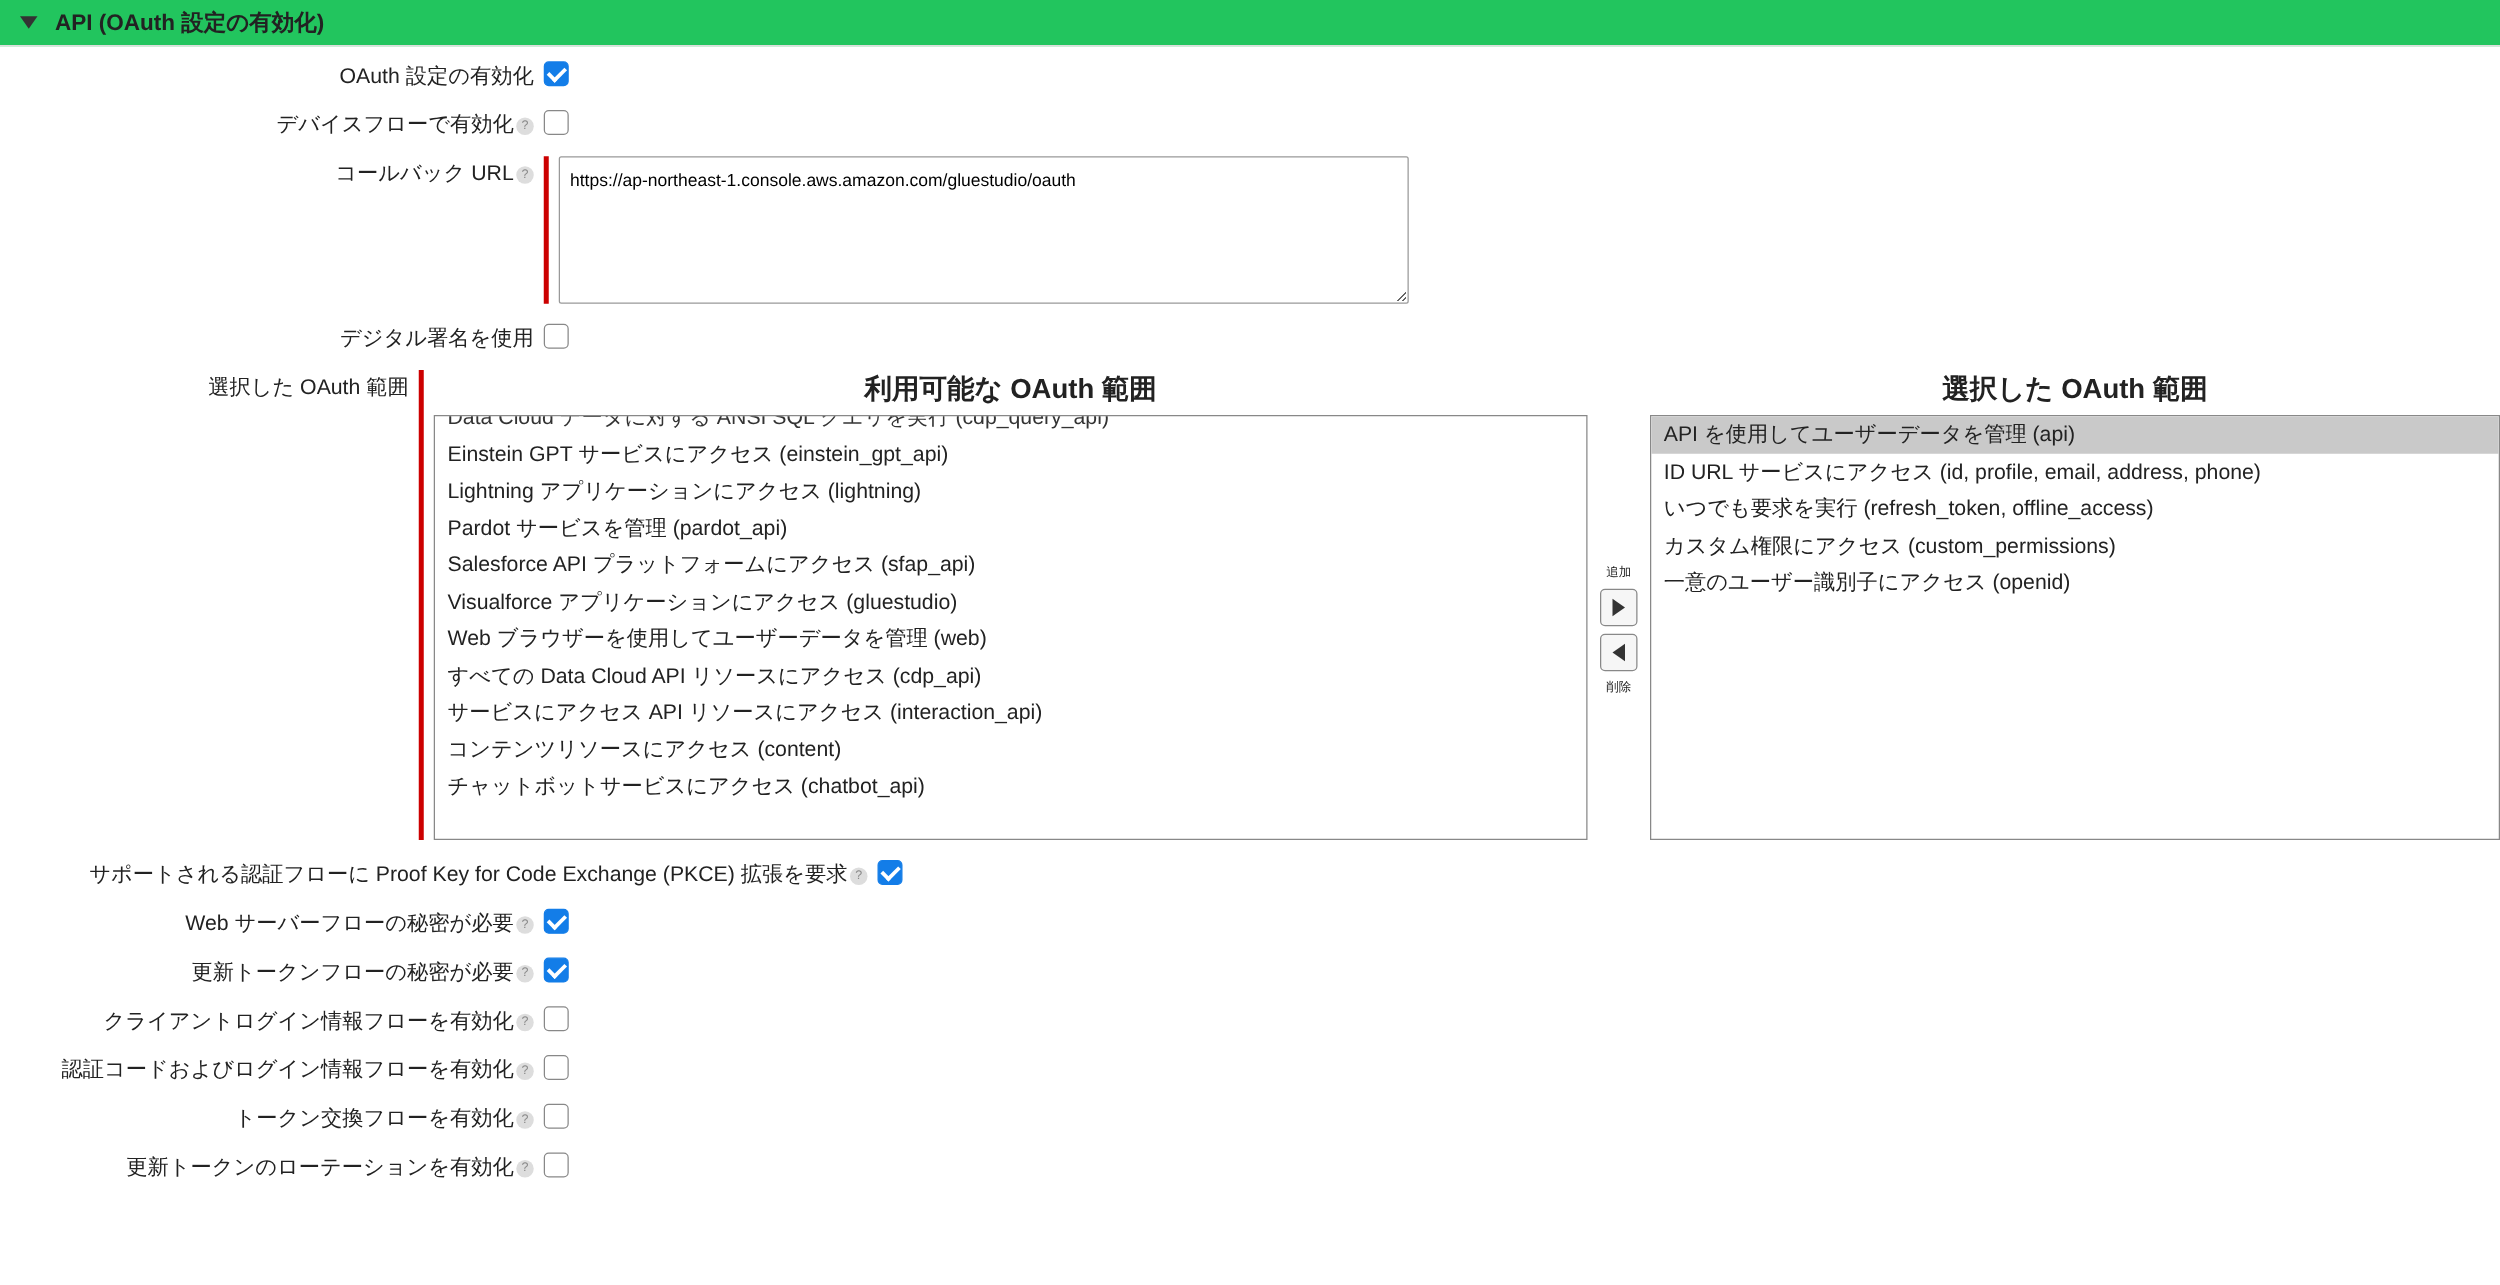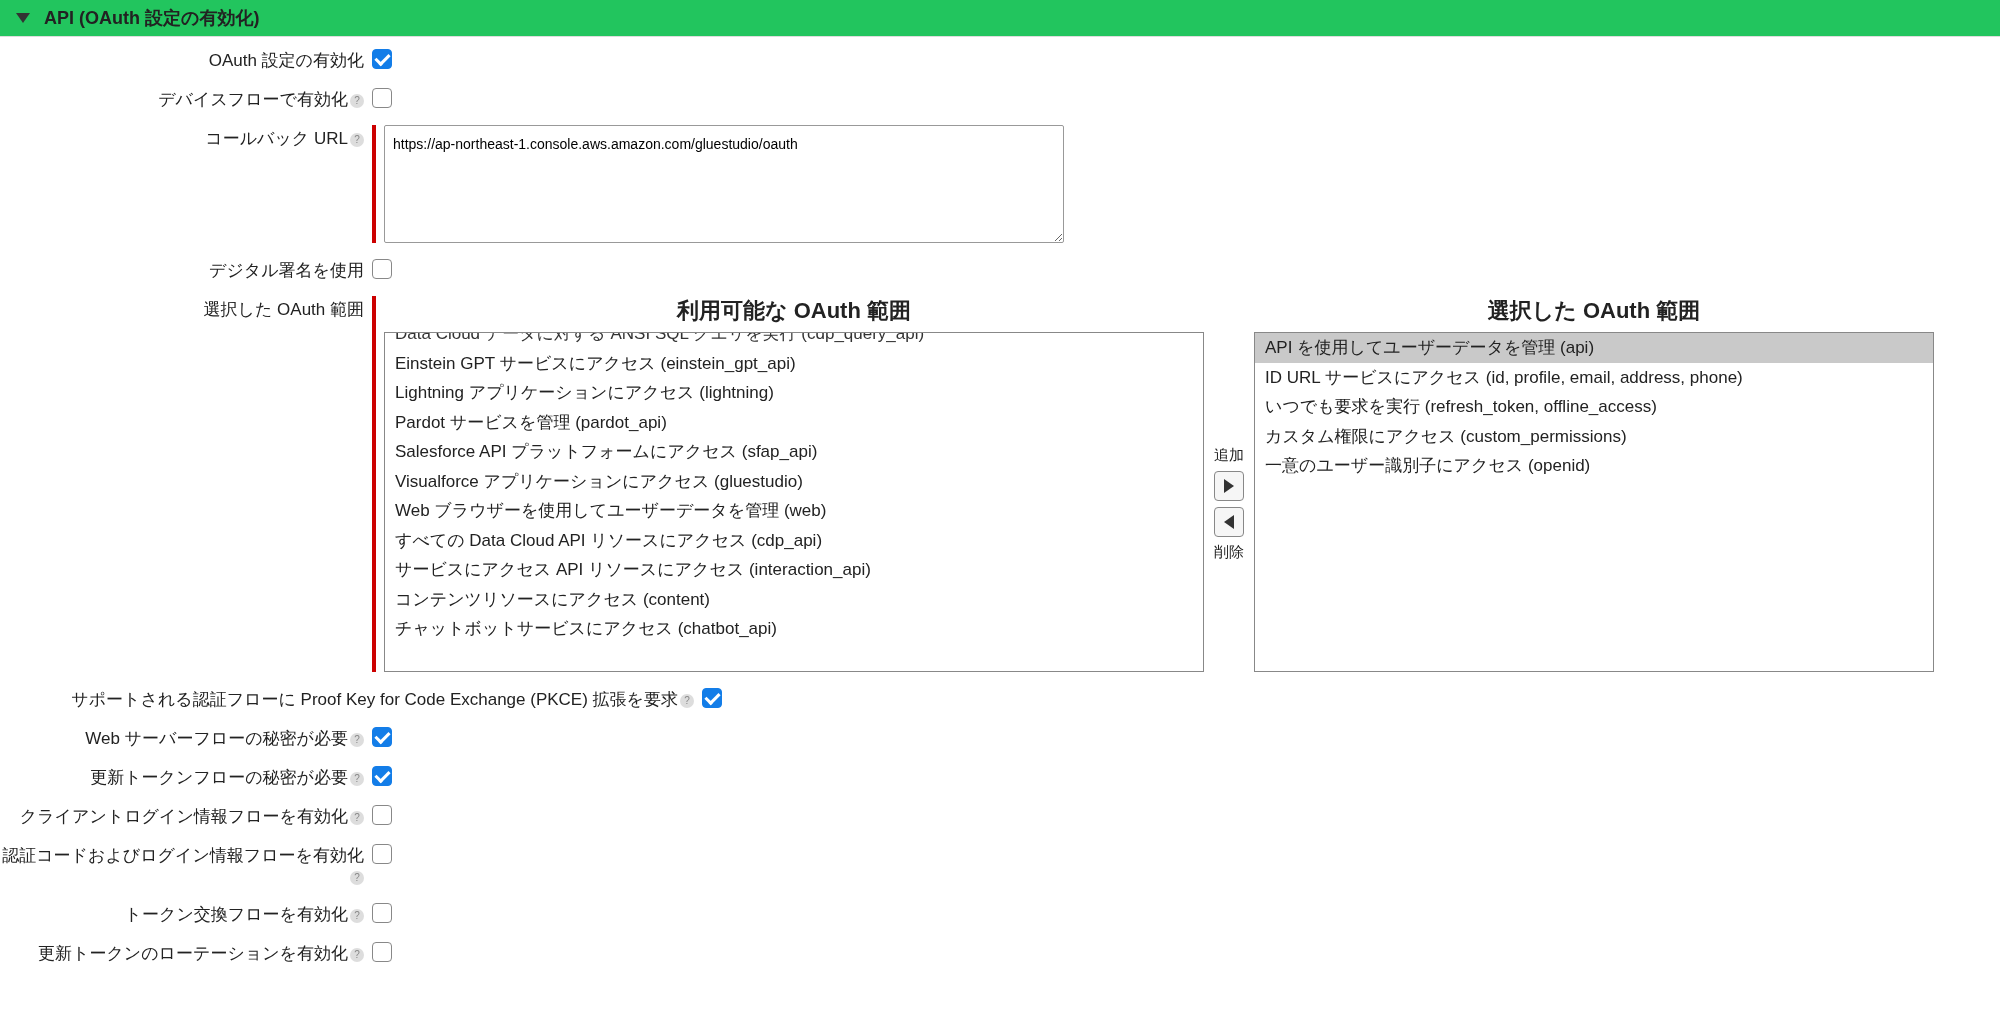--- a/index.html
+++ b/index.html
@@ -25,21 +25,21 @@
     margin-left: 4px;
   }
   .section-title { font-weight: bold; font-size: 18px; }
   .form-body { padding: 10px 0 20px 0; }
   .form-row {
     display: flex;
     align-items: flex-start;
     margin-bottom: 14px;
   }
   .label-col {
-    width: 372px;
+    width: 435px;
     text-align: right;
     padding-right: 8px;
     padding-top: 2px;
     font-size: 17px;
   }
   .input-col {
     display: flex;
     align-items: flex-start;
     gap: 6px;
   }
@@ -101,21 +101,21 @@
   }
   .dual-col { display: flex; flex-direction: column; }
   .dual-header {
     font-weight: bold;
     text-align: center;
     padding-bottom: 6px;
     font-size: 22px;
   }
   .listbox {
     border: 1px solid #888;
-    width: 820px;
+    width: 923px;
     height: 340px;
     overflow-y: scroll;
     background: #fff;
     font-size: 17px;
   }
   .listbox.right { width: 680px; }
   .listbox-inner { padding: 0; }
   .list-item {
     padding: 2px 10px;
     cursor: pointer;
@@ -152,21 +152,21 @@
     border-top: 7px solid transparent;
     border-bottom: 7px solid transparent;
     border-left: 10px solid #333;
   }
   .arrow-left-glyph {
     width: 0; height: 0;
     border-top: 7px solid transparent;
     border-bottom: 7px solid transparent;
     border-right: 10px solid #333;
   }
-  .btn-label { font-size: 15px; }
+  .btn-label { font-size: 10px; }
   ::-webkit-scrollbar { width: 16px; }
   ::-webkit-scrollbar-thumb { background: #bcbcbc; border-radius: 8px; border: 3px solid #fff; }
   ::-webkit-scrollbar-track { background: #fff; }
 </style>
 </head>
 <body>
 
 <div class="section-header">
   <span class="disclosure-arrow"></span>
   <span class="section-title">API (OAuth 設定の有効化)</span>

